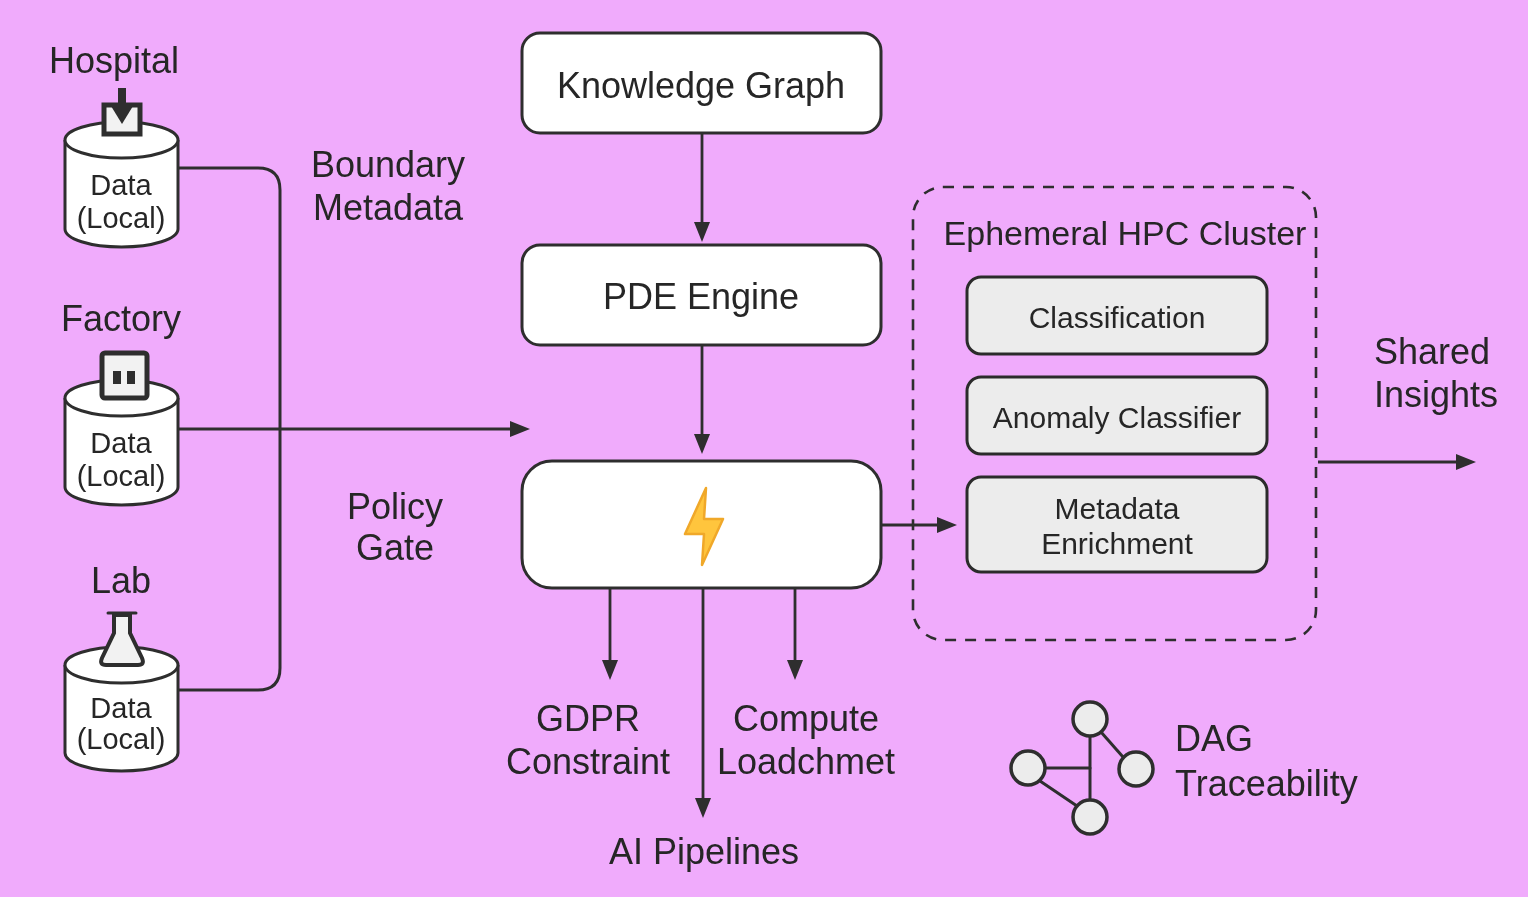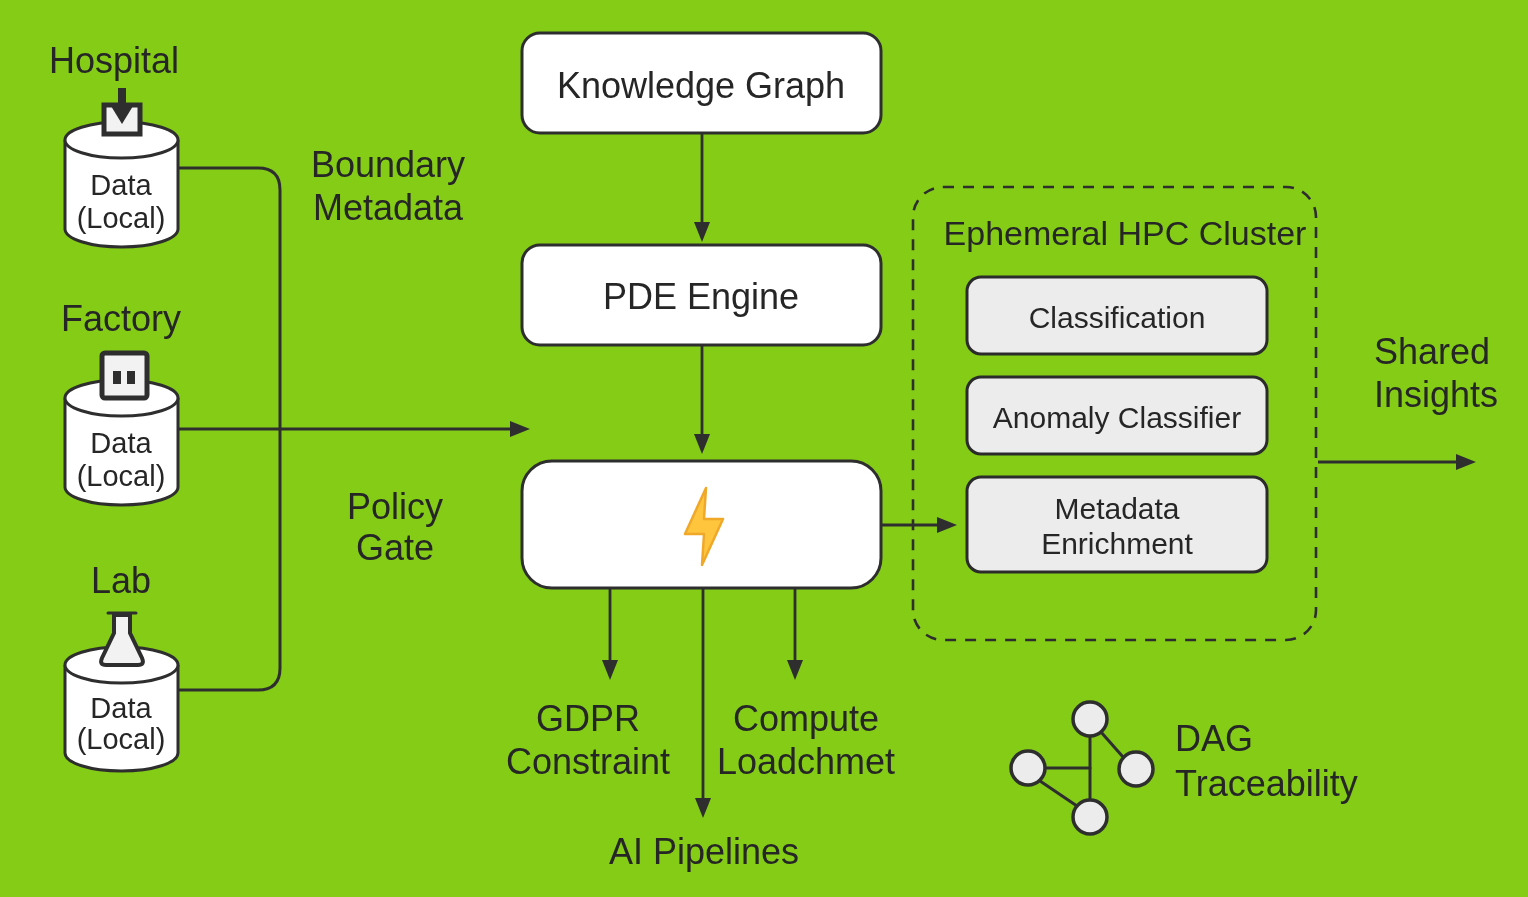--- a/index.html
+++ b/index.html
@@ -1,16 +1,16 @@
 <!DOCTYPE html>
 <html><head>
 <meta charset="utf-8">
 <style>
   html,body{margin:0;padding:0;background:#ffffff;}
-  .canvas{position:relative;width:1528px;height:897px;background:#84cc16;overflow:hidden;}
+  .canvas{position:relative;width:1528px;height:897px;background:#f0abfc;overflow:hidden;}
   svg{display:block;}
   text{font-family:"Liberation Sans","DejaVu Sans",sans-serif;fill:#262626;
        dominant-baseline:central;text-anchor:middle;}
   .fs36{font-size:36px;}
   .fs34{font-size:34px;}
   .fs30{font-size:30px;}
   .fs29{font-size:29px;}
   .start{text-anchor:start;}
   .ln{stroke:#2e2e2e;stroke-width:3;fill:none;stroke-linecap:round;}
   .arrow{stroke:#2e2e2e;stroke-width:2.8;fill:none;stroke-linecap:butt;marker-end:url(#ah);}

